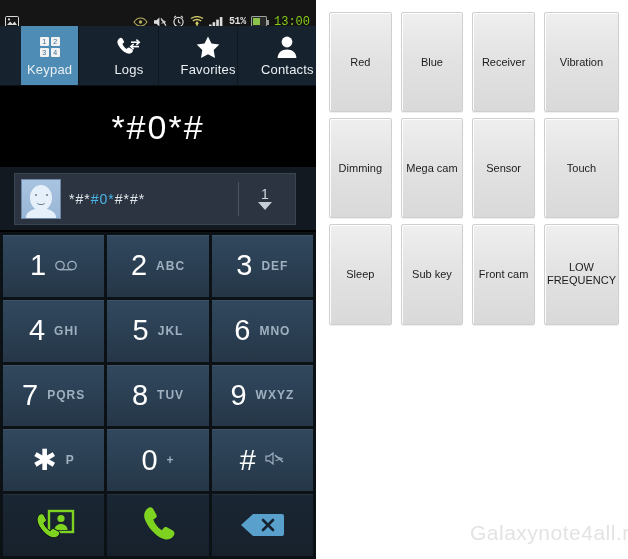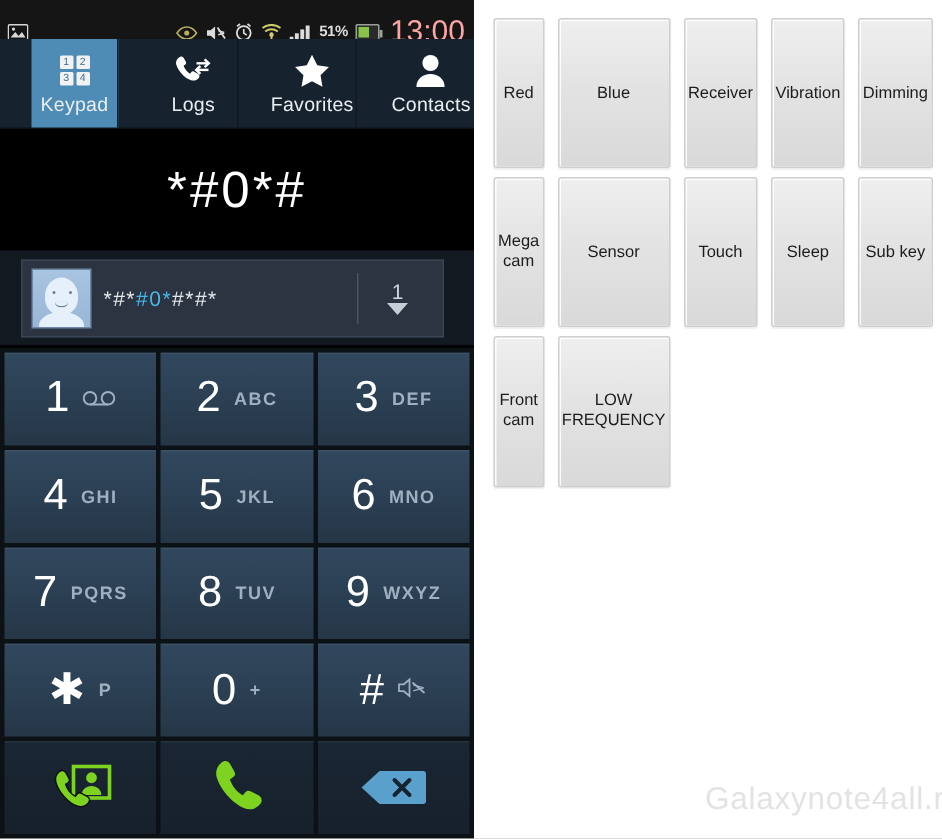--- a/index.html
+++ b/index.html
@@ -18,26 +18,27 @@
     background: #000;
     overflow: hidden;
   }
 
   
   .statusbar {
     position: absolute; left: 0; top: 0; width: 316px; height: 43px;
     background: #151515;
     display: flex; align-items: center;
     padding: 0 6px 0 5px;
+    font-family: Liberation Mono, monospace;
   }
   .sb-left { display: flex; align-items: center; gap: 4px; }
   .sb-right { margin-left: auto; display: flex; align-items: center; gap: 5px; }
   .sb-ico { display: inline-flex; align-items: center; justify-content: center; }
   .sb-pct { color: #dcdcdc; font-size: 10px; font-weight: bold; letter-spacing: -0.3px; }
-  .sb-time { color: #fca5a5; font-size: 20px; letter-spacing: 0px; margin-left: 2px; }
+  .sb-time { color: #84cc16; font-size: 12px; letter-spacing: 0px; margin-left: 2px; }
 
   .battery {
     width: 16px; height: 11px;
     border: 1px solid #9aa09a; border-radius: 1px;
     background: #2a2a2a; position: relative;
     display: inline-block;
   }
   .battery::after {
     content: ""; position: absolute; right: -3px; top: 3px;
     width: 2px; height: 5px; background: #9aa09a;
@@ -157,21 +158,21 @@
 
   
   .testpanel {
     position: absolute; left: 316px; top: 0;
     width: 312px; height: 559px; background: #ffffff;
     padding: 12px 9px 22px 13px;
   }
   .testgrid {
     width: 100%; height: 100%;
     display: grid;
-    grid-template-columns: repeat(5, 1fr);
+    grid-template-columns: repeat(4, 1fr);
     grid-template-rows: repeat(5, 1fr);
     column-gap: 9px; row-gap: 6px; border-radius: 26px;
   }
   .tbtn {
     background: linear-gradient(180deg, #efefef 0%, #e3e3e3 45%, #d9d9d9 100%);
     border: 1px solid #cfcfcf;
     border-radius: 2px;
     box-shadow: inset 1px 1px 0 rgba(255,255,255,.9), 0 1px 1px rgba(0,0,0,.07);
     display: flex; align-items: center; justify-content: center;
     text-align: center;

